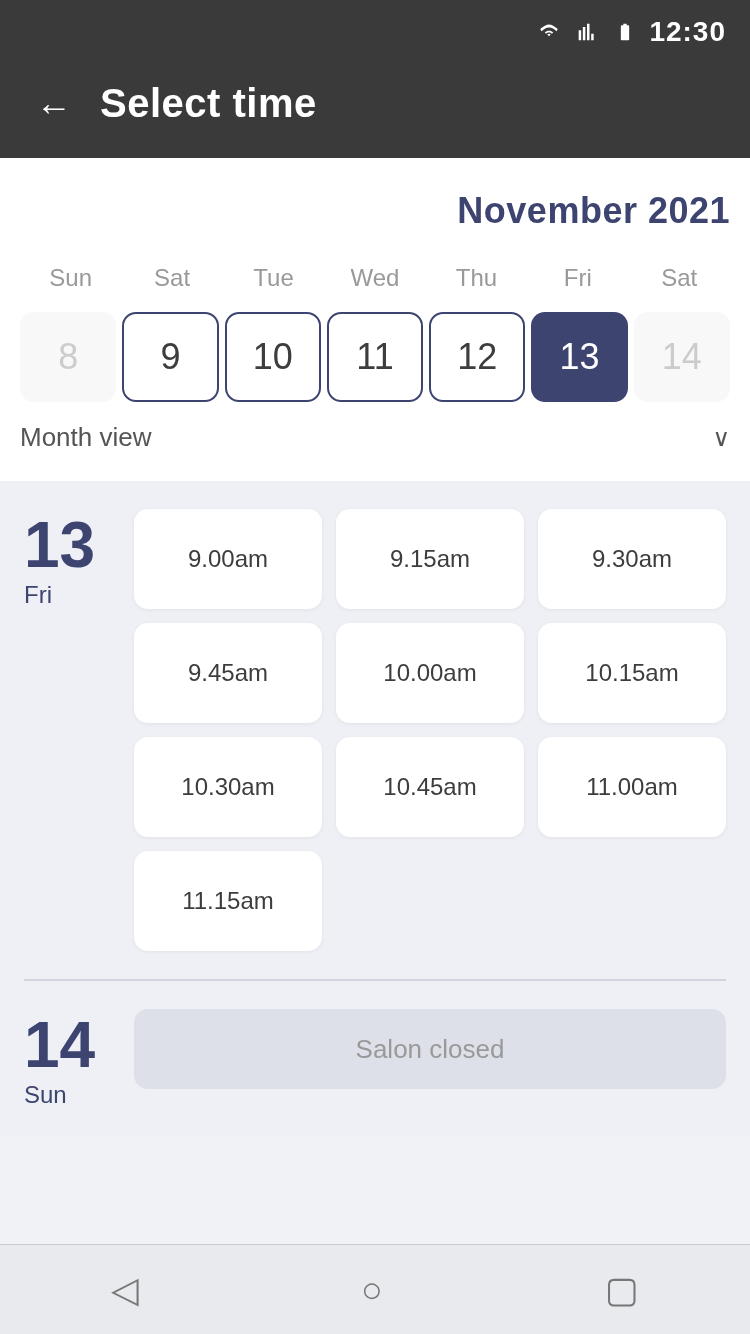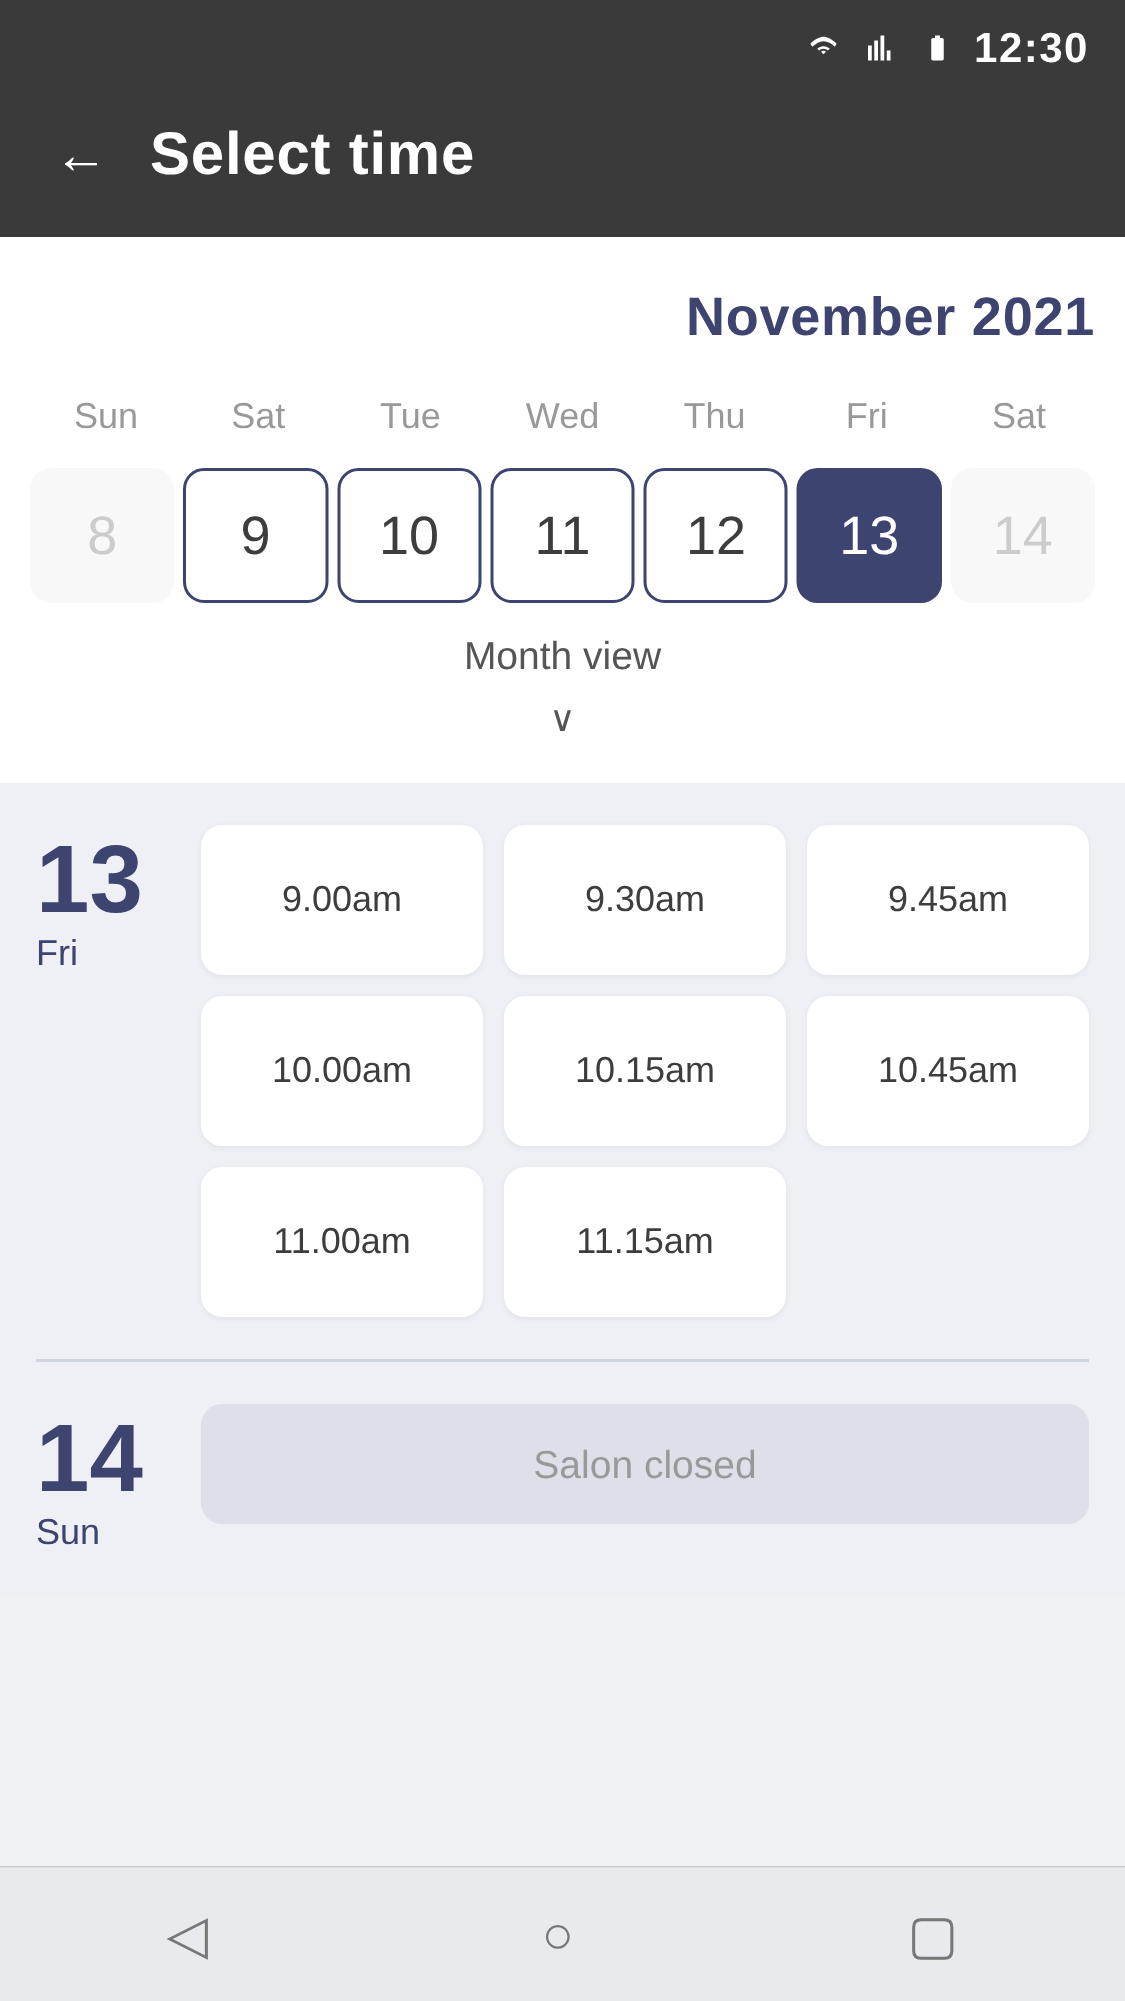--- a/index.html
+++ b/index.html
@@ -119,21 +119,20 @@
     }
 
     
     .month-view-row {
       display: flex;
       align-items: center;
       justify-content: space-between;
       padding: 20px 0 8px;
       gap: 12px;
       cursor: pointer;
-      flex-direction: column;
     }
     .month-view-label {
       font-size: 26px;
       color: #555;
     }
     .chevron-down {
       font-size: 24px;
       color: #555;
     }
 
@@ -281,24 +280,26 @@
 <div class="timeslots-section">
 
   <div class="day-section">
     <div class="day-row">
       <div class="day-label">
         <span class="day-number">13</span>
         <span class="day-name">Fri</span>
       </div>
       <div class="slots-grid">
         <div class="time-slot">9.00am</div>
+        <div class="time-slot">9.15am</div>
         <div class="time-slot">9.30am</div>
         <div class="time-slot">9.45am</div>
         <div class="time-slot">10.00am</div>
         <div class="time-slot">10.15am</div>
+        <div class="time-slot">10.30am</div>
         <div class="time-slot">10.45am</div>
         <div class="time-slot">11.00am</div>
         <div class="time-slot">11.15am</div>
       </div>
     </div>
   </div>
 
   <div class="divider"></div>
 
   <div class="day-section">

